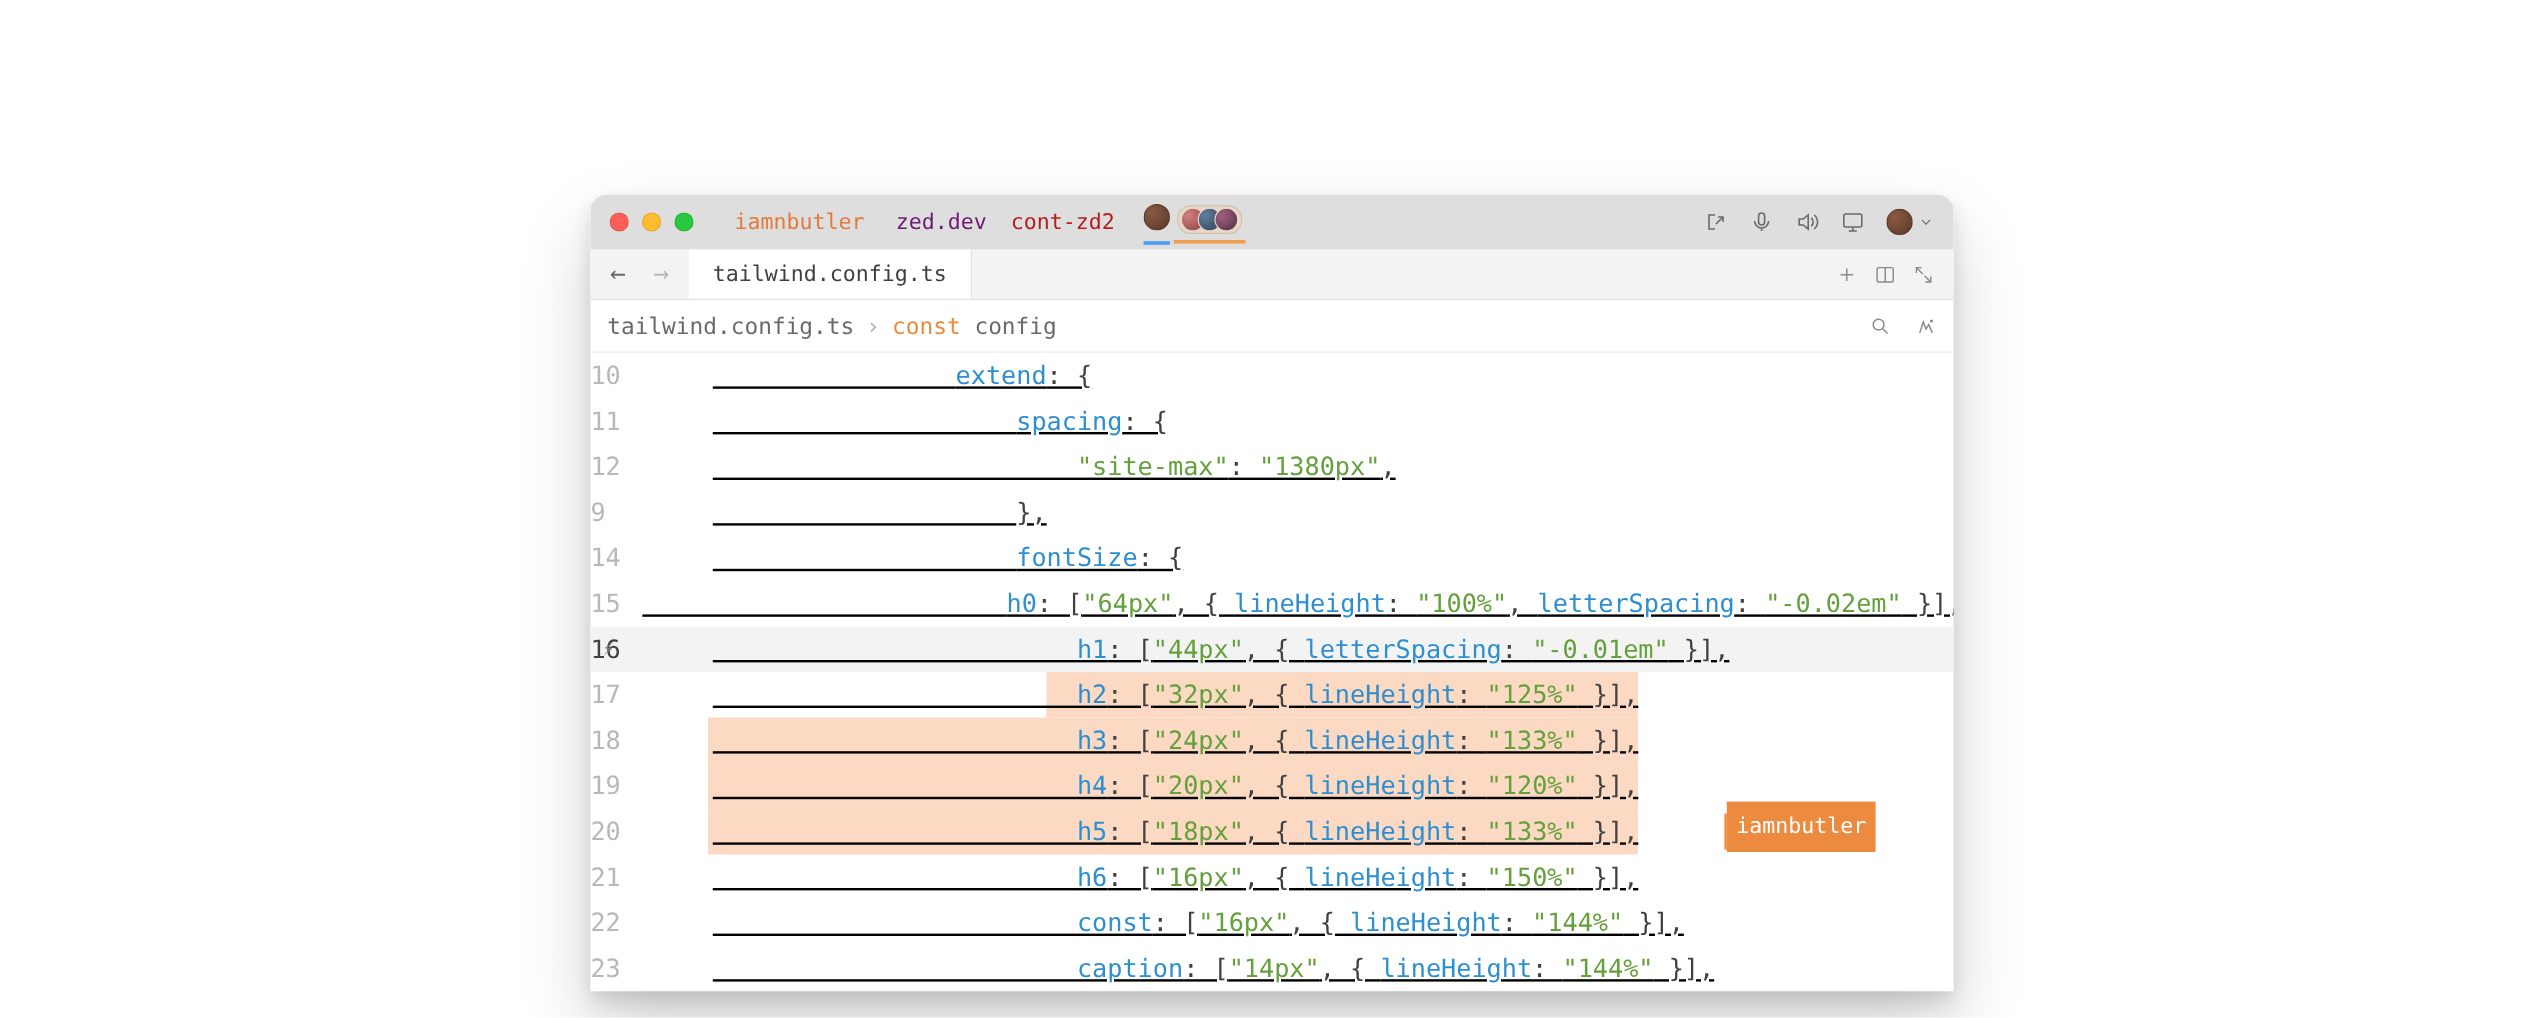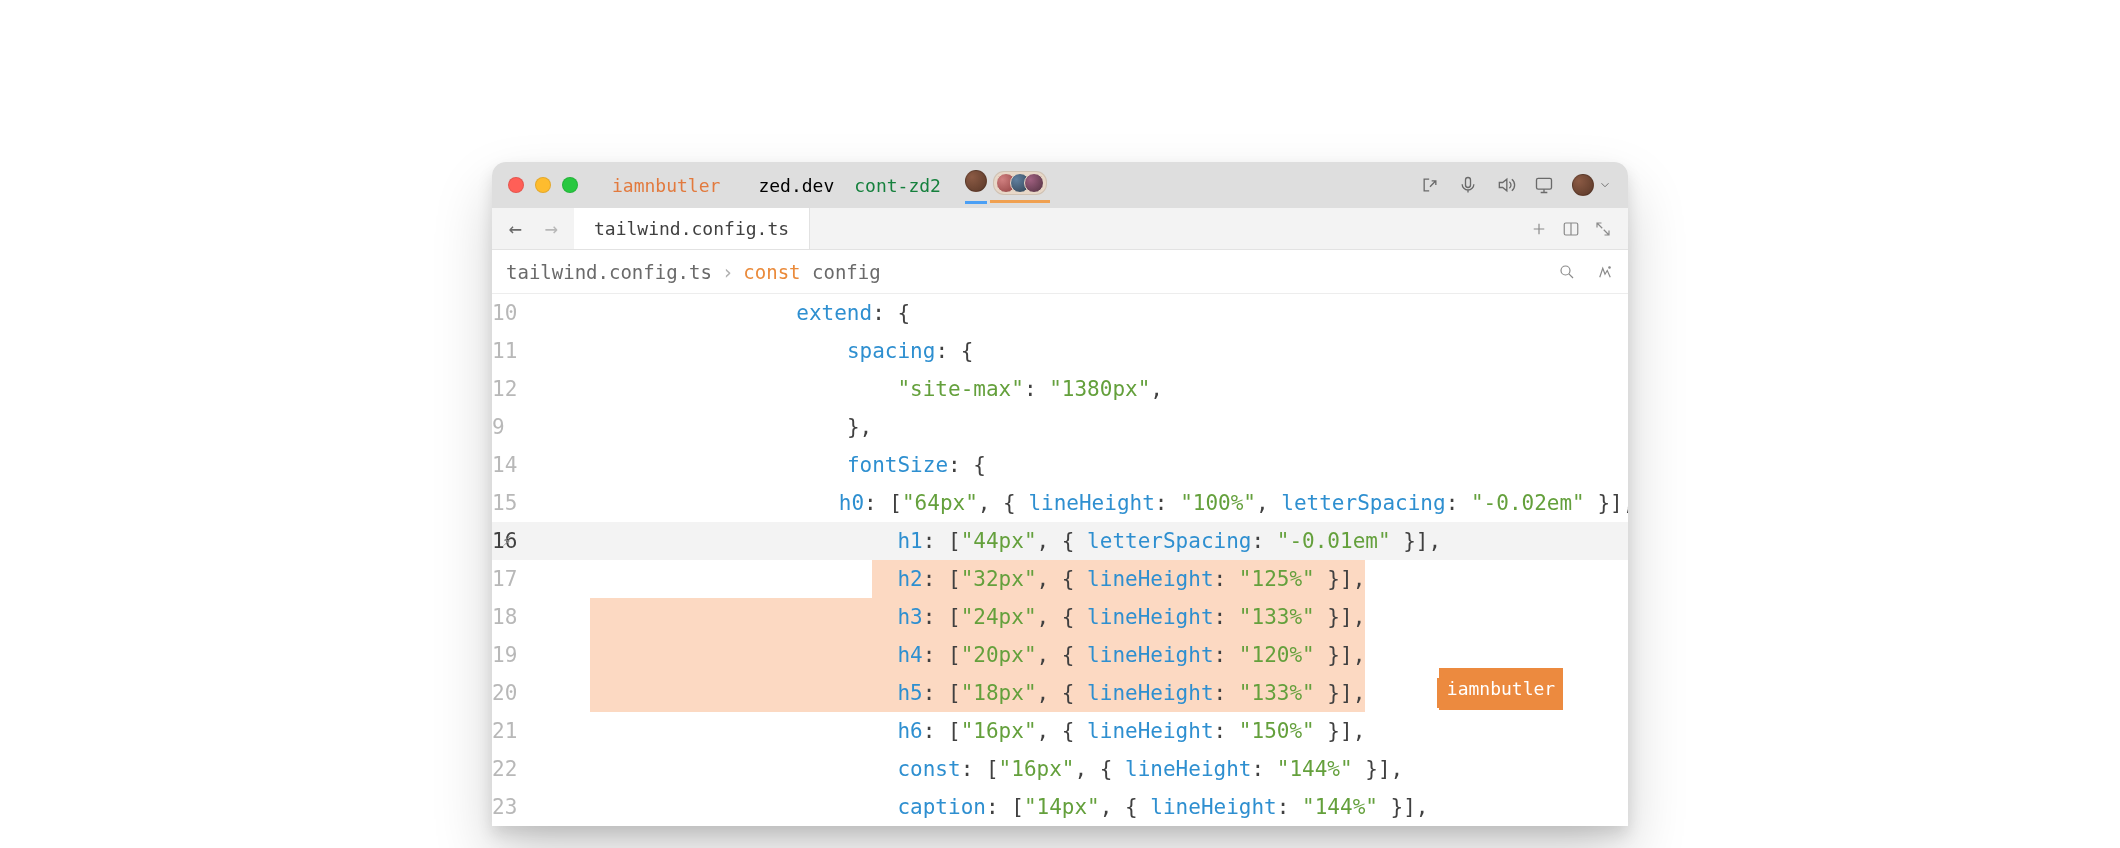--- a/index.html
+++ b/index.html
@@ -32,22 +32,22 @@
   gap: 10px;
 }
 .traffic { display: flex; gap: 11px; margin-right: 24px; }
 .tl { width: 16px; height: 16px; border-radius: 50%; }
 .tl.red { background: #ff5f57; border: 1px solid rgba(0,0,0,0.1); }
 .tl.yellow { background: #febc2e; border: 1px solid rgba(0,0,0,0.1); }
 .tl.green { background: #28c840; border: 1px solid rgba(0,0,0,0.1); }
 
 .mono { font-size: 18px; }
 .t-user { color: #e27a3e; font-weight: 500; }
-.t-proj { color: #000000; margin-left: 28px; }
-.t-branch { color: #15803d; margin-left: 10px; }
+.t-proj { color: #701a75; margin-left: 16px; }
+.t-branch { color: #b91c1c; margin-left: 10px; }
 
 .avatars { display: flex; align-items: center; margin-left: 14px; gap: 6px; }
 .avatar-wrap { position: relative; padding-bottom: 4px; }
 .avatar-wrap.uline-blue::after { content:""; position:absolute; left:0; right:0; bottom:-4px; height:3px; background:#4a9ff5; }
 .avatar-wrap.uline-orange::after { content:""; position:absolute; left:-3px; right:-3px; bottom:-4px; height:3px; background:#f0a050; }
 .avatar { width: 22px; height: 22px; border-radius: 50%; background: linear-gradient(135deg,#8a6d5b,#c09878); display:inline-block; border:1px solid rgba(0,0,0,0.15);}
 .avatar-group { display:flex; background:#e8d8c8; border-radius:11px; padding:1px 2px; border:1px solid rgba(0,0,0,0.1);}
 .avatar-group .avatar { width:20px; height:20px; margin-left:-6px; border:1px solid #e8d8c8;}
 .avatar-group .avatar:first-child { margin-left:0; }
 .avatar.a1 { background: radial-gradient(circle at 30% 30%, #d08080, #904040); }
@@ -97,21 +97,21 @@
 .breadcrumb-right { margin-left:auto; display:flex; gap:20px; }
 
 
 .editor { position:relative; font-size: 21px; line-height: 38px; }
 .line { display:flex; align-items:stretch; position:relative; }
 .line.cursor { background:#f3f3f3; }
 .gutter { width: 92px; text-align:right; padding-right:14px; color:#b8b8b8; display:flex; align-items:center; justify-content:flex-start; position:relative; }
 .line.cursor .gutter { color:#404040; font-weight:500; }
 .bolt { position:absolute; left:10px; color:#888; font-size:16px; }
 .gline { width:6px; background:transparent; }
-.content { padding-left: 4px; white-space:pre; display:flex; align-items:center; flex:1; position:relative; }
+.content { padding-left: 4px; white-space:pre; display:flex; align-items:center; flex:1; position:relative;text-decoration:underline; }
 
 .c-key { color:#2e8fd0; }
 .c-str { color:#64a03c; }
 .c-prop { color:#2e8fd0; }
 .c-punc { color:#404040; }
 
 .hlbox {
   position:absolute;
   background:#fcd9c2;
   z-index:0;

